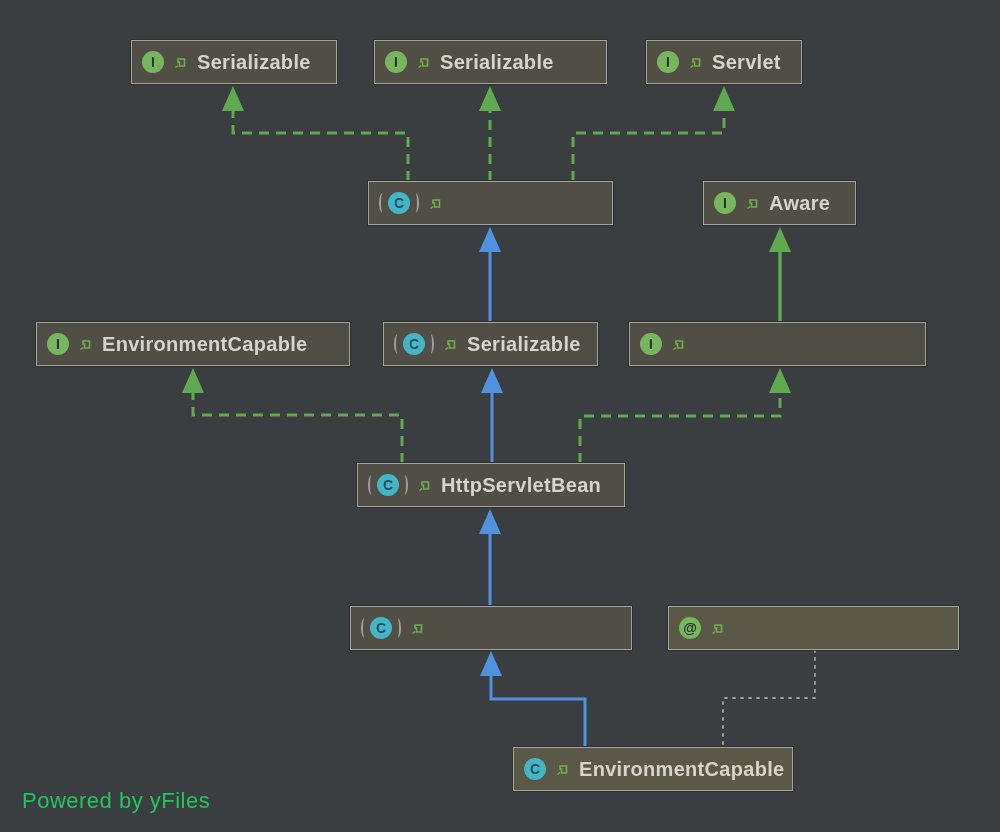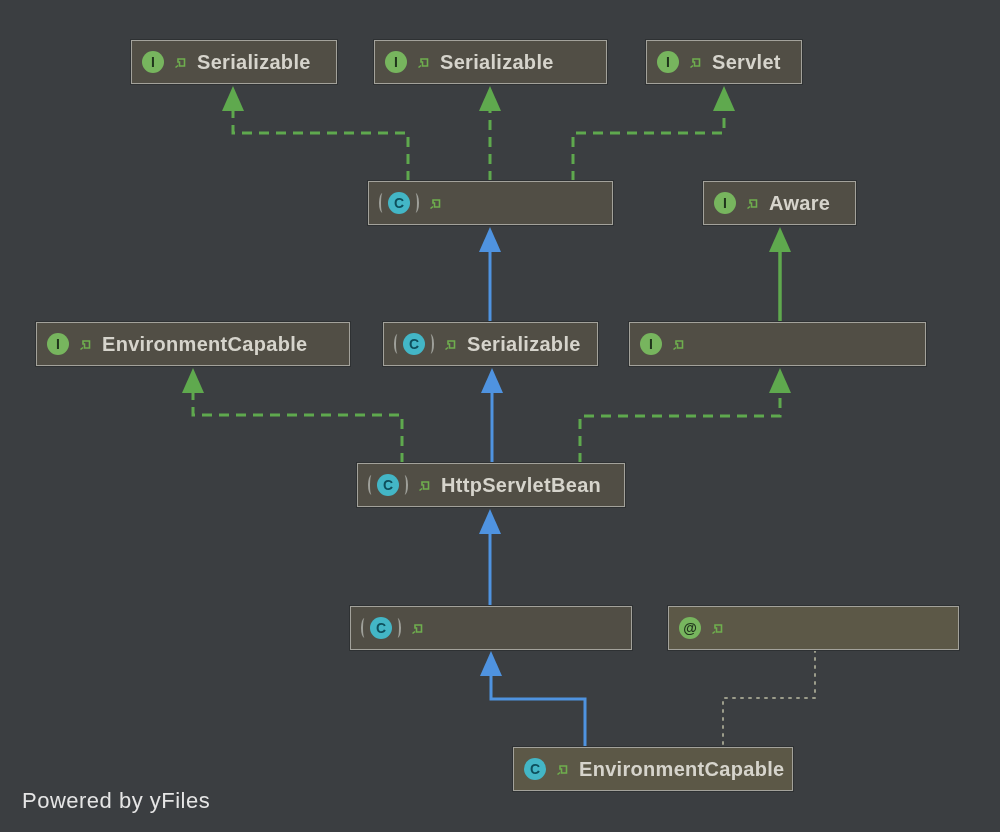--- a/index.html
+++ b/index.html
@@ -53,21 +53,21 @@
     border-color:#9fa09a;border-style:solid;border-width:0;
   }
   .paren.l{border-left-width:2px;border-radius:50% 0 0 50% / 50% 0 0 50%;margin-right:2px;}
   .paren.r{border-right-width:2px;border-radius:0 50% 50% 0 / 0 50% 50% 0;margin-left:2px;}
   .key{
     display:inline-flex;align-items:flex-end;
     margin-left:9px;flex:0 0 auto;
   }
   #watermark{
     position:absolute;left:22px;top:788px;
-    color:#e5e5e5;font-size:22px;letter-spacing:.5px;
+    color:#22c55e;font-size:22px;letter-spacing:.5px;
   }
 </style>
 </head>
 <body>
 
 <div id="canvas">
 
   <svg id="edge-layer" viewBox="0 0 1000 832">
       <polyline points="408,181 408,133 233,133 233,108" fill="none" stroke="#5fa94e" stroke-width="3" stroke-dasharray="10 7"></polyline>
       <polygon points="233,86 222,111 244,111" fill="#5fa94e"></polygon>

